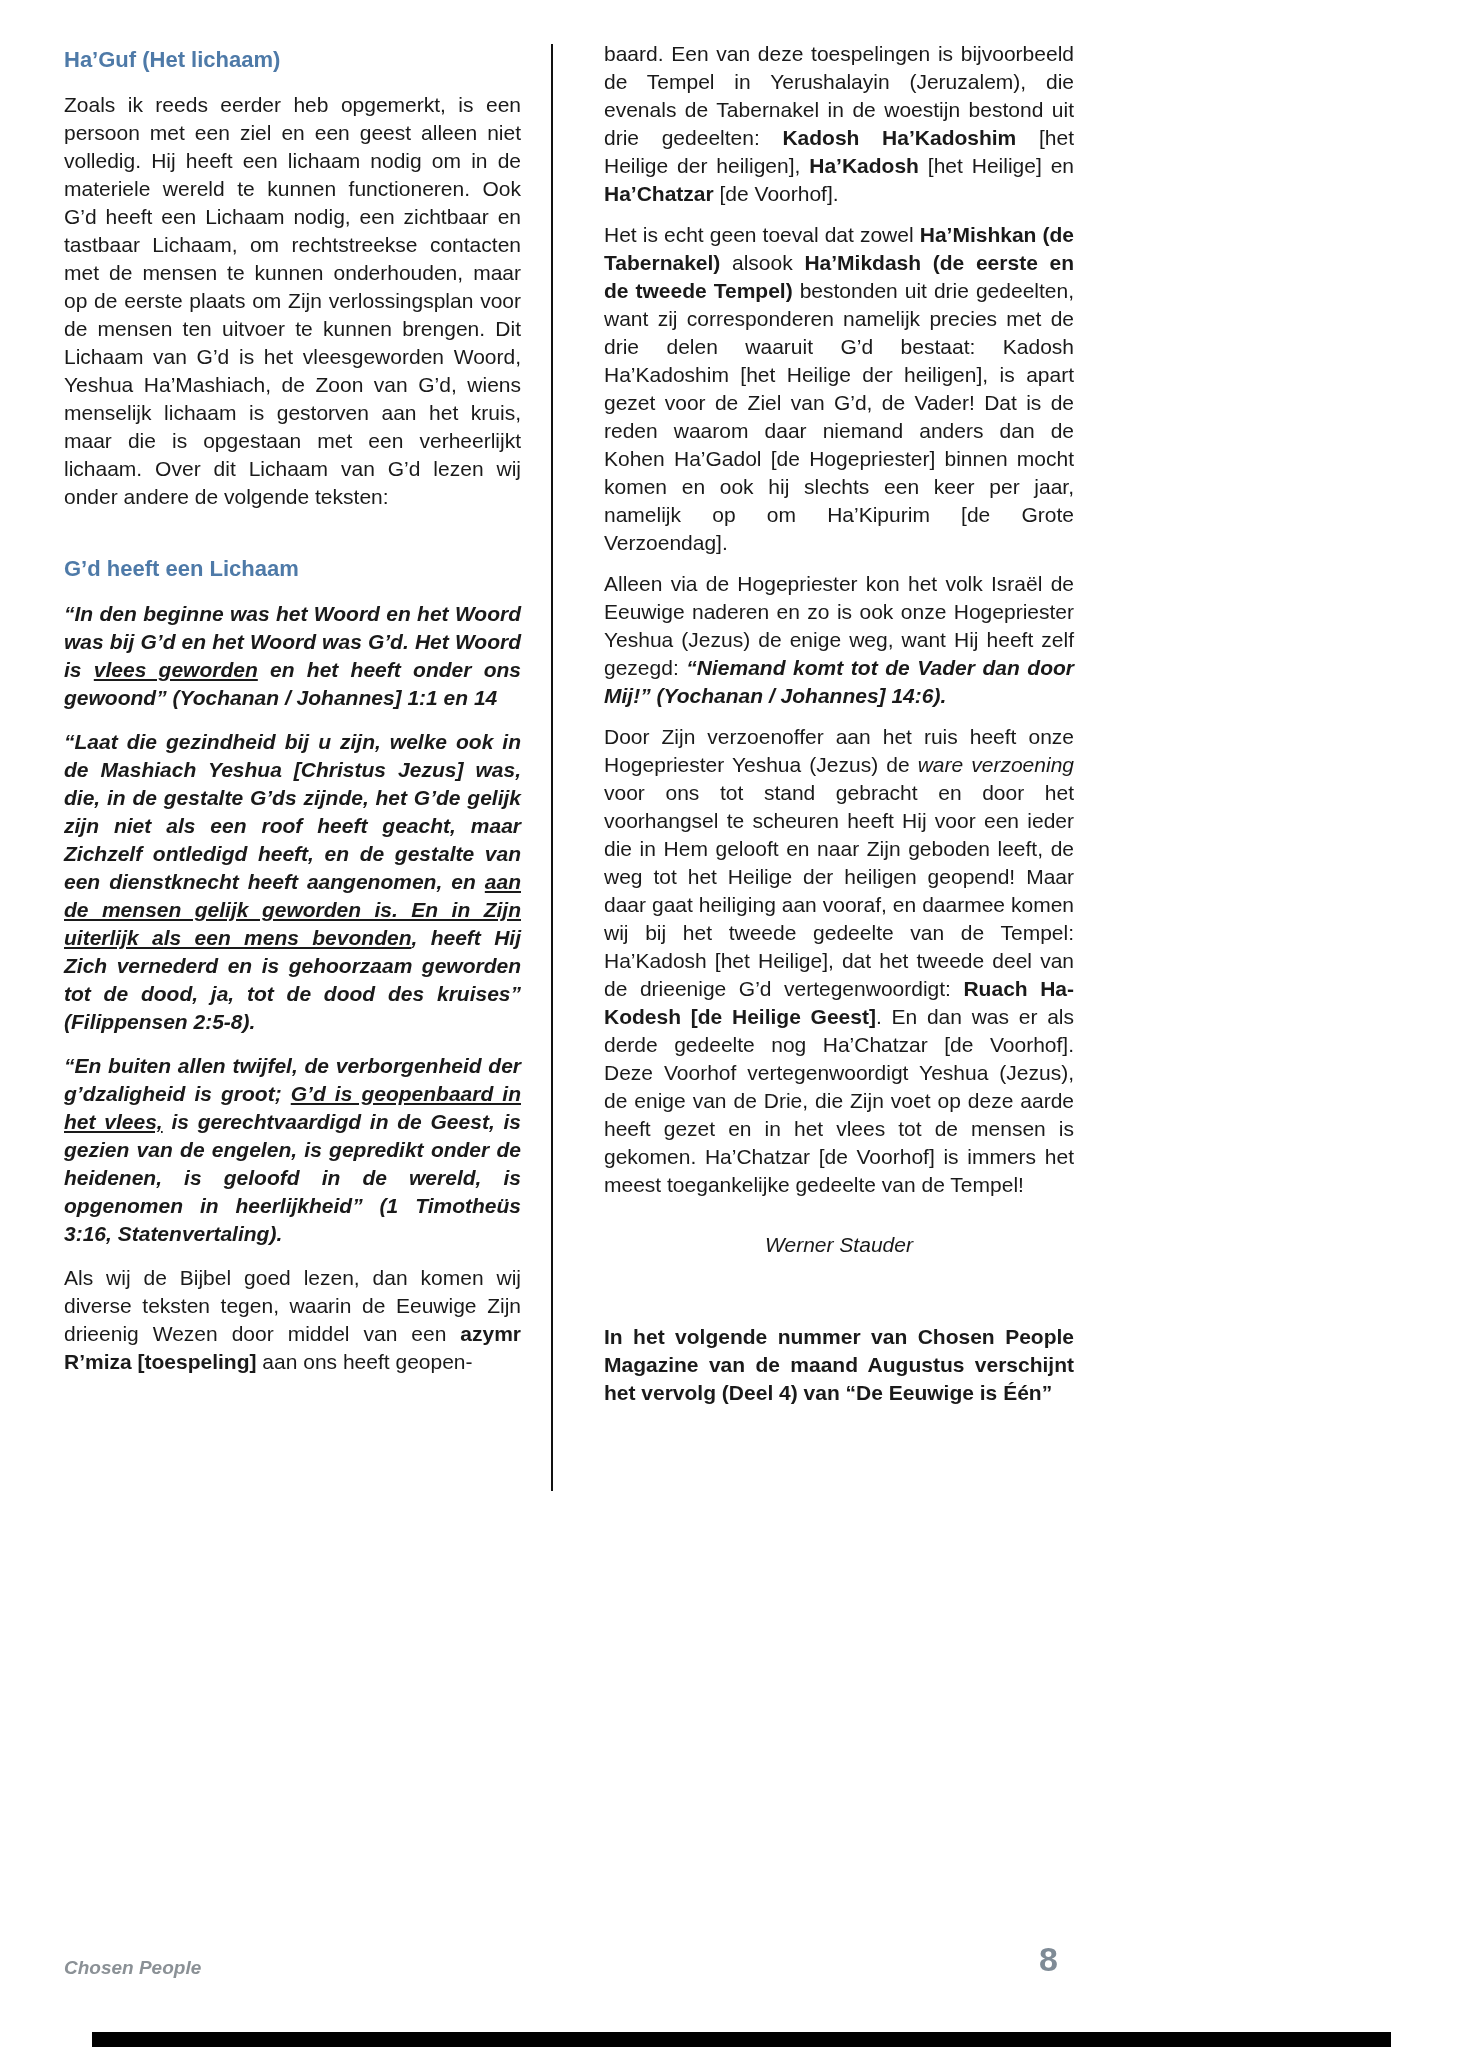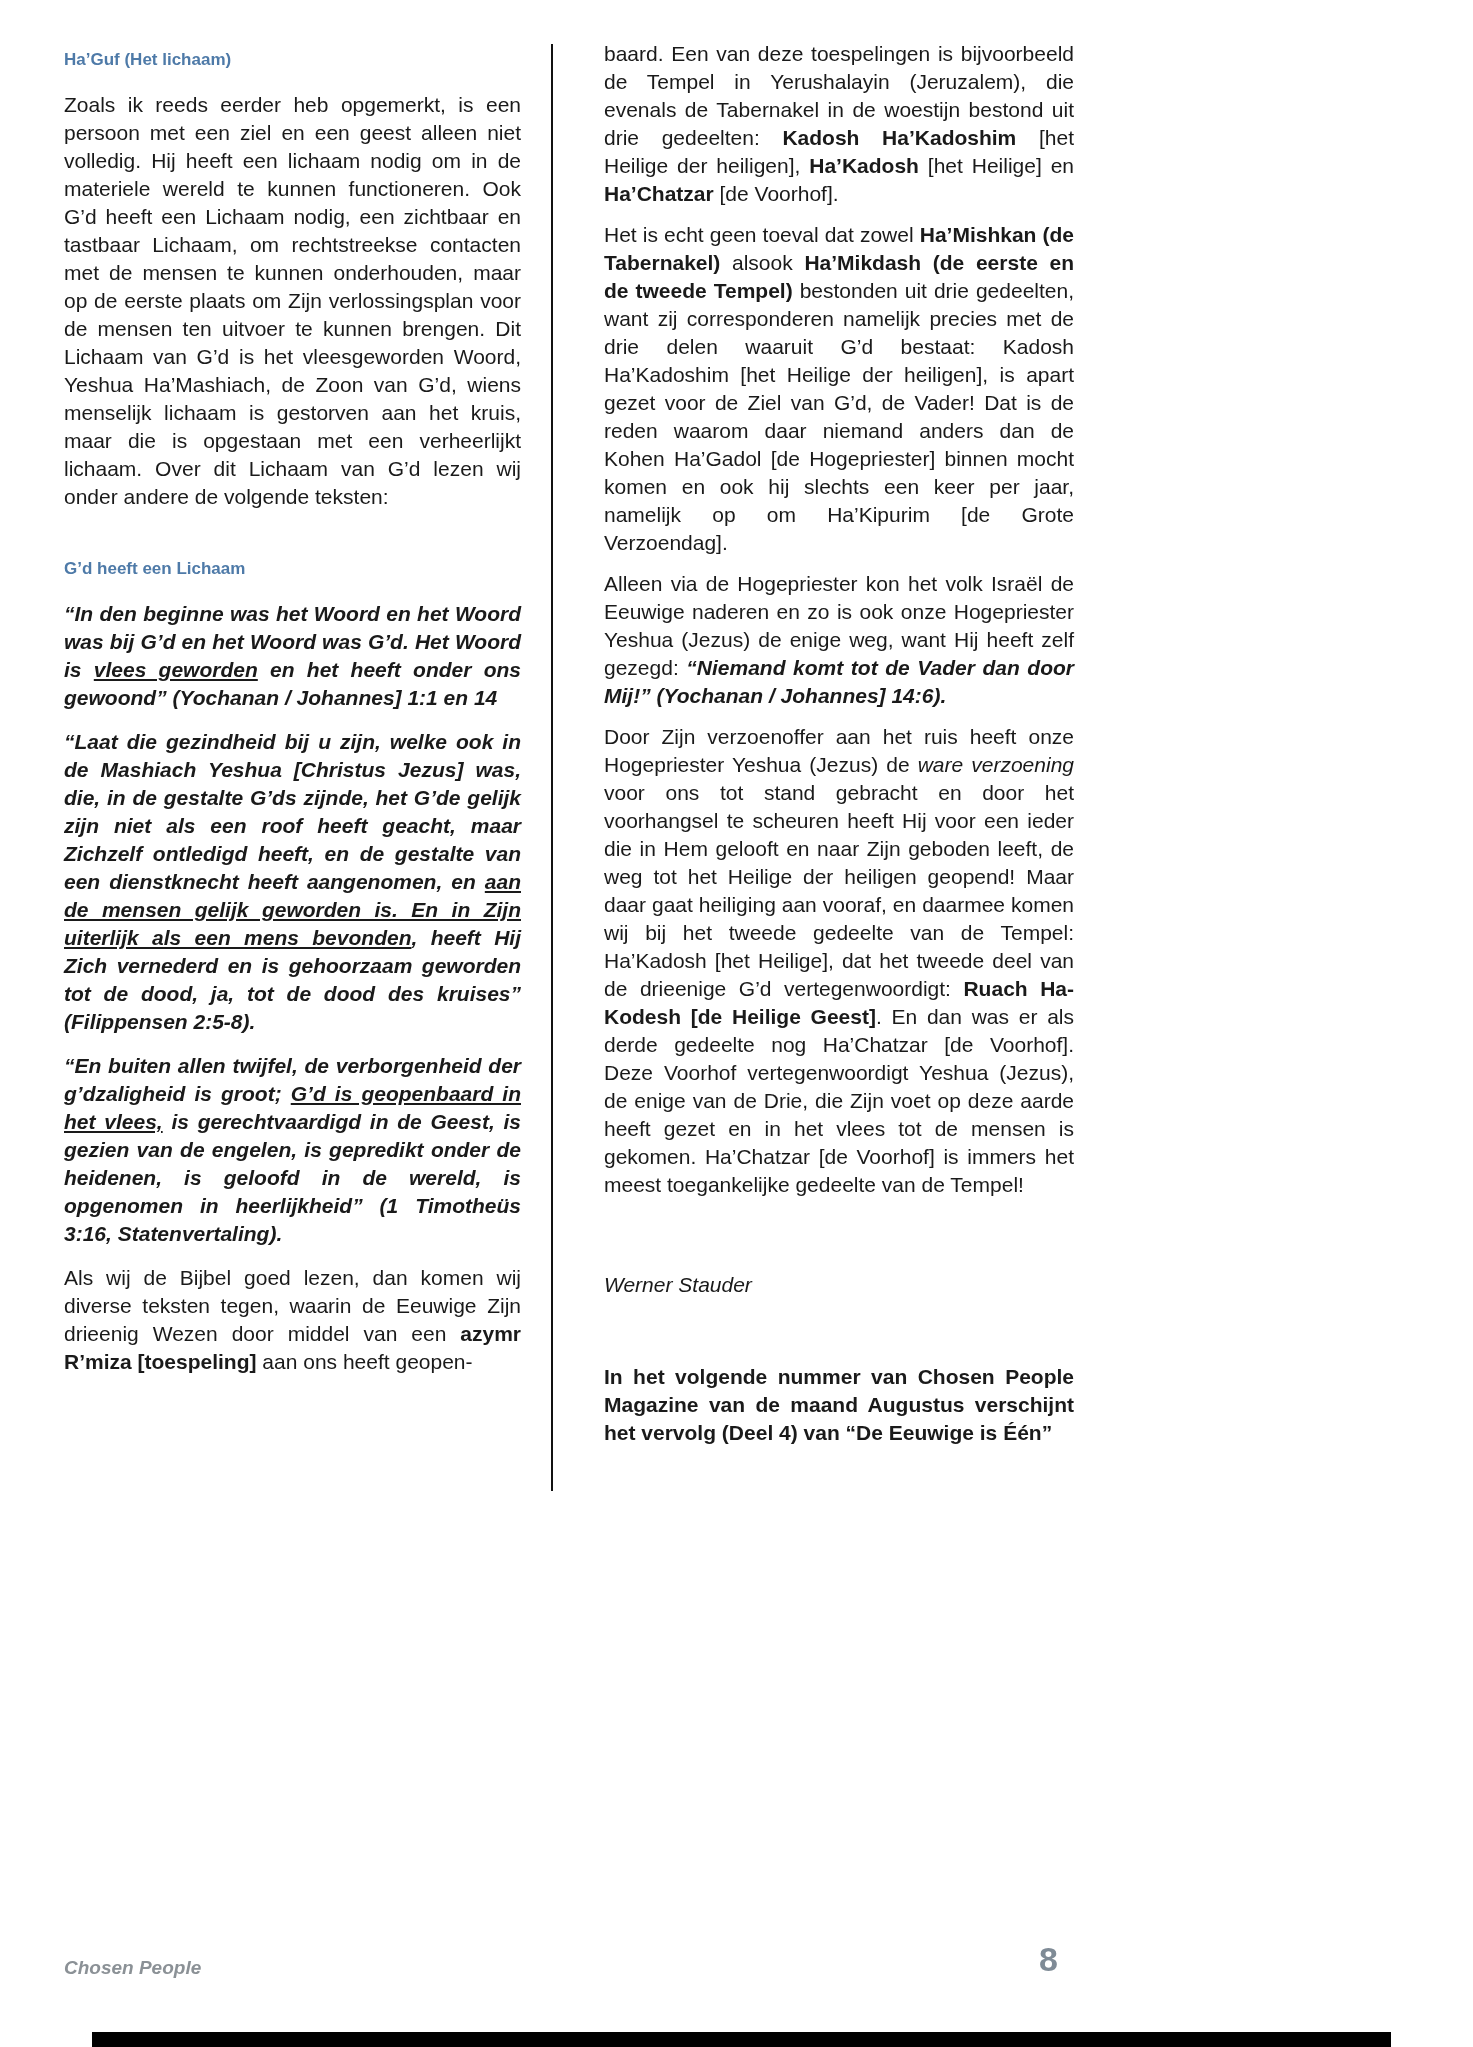--- a/index.html
+++ b/index.html
@@ -14,32 +14,32 @@
   .column {
     position:absolute;
     font-size:21px;
     line-height:28px;
     text-align:justify;
   }
   #left-col  { left:64px;  top:46px; width:457px; }
   #right-col { left:604px; top:40px; width:470px; }
 
   .heading {
-    font-size:17px;
+    font-size:22px;
     line-height:28px;
     font-weight:bold;
     color:var(--heading-color,#4e7aa8);
     margin:44px 0 17px 0;
     text-align:left;
   }
   .column .heading:first-child { margin-top:0; }
 
   p.para { margin:0 0 13px 0; }
   p.quote { margin-bottom:16px; }
-  p.signature { text-align:left; margin-top:72px; margin-bottom:0; }
+  p.signature { text-align:center; margin-top:32px; margin-bottom:0; }
   p.announcement { margin-top:64px; margin-bottom:16px; }
 
   .st-b { font-weight:bold; }
   .st-i { font-style:italic; }
   .st-u { text-decoration:underline;margin-top:24px; }
 
   #divider {
     position:absolute;
     left:551px; top:44px;
     width:2px; height:1447px;

